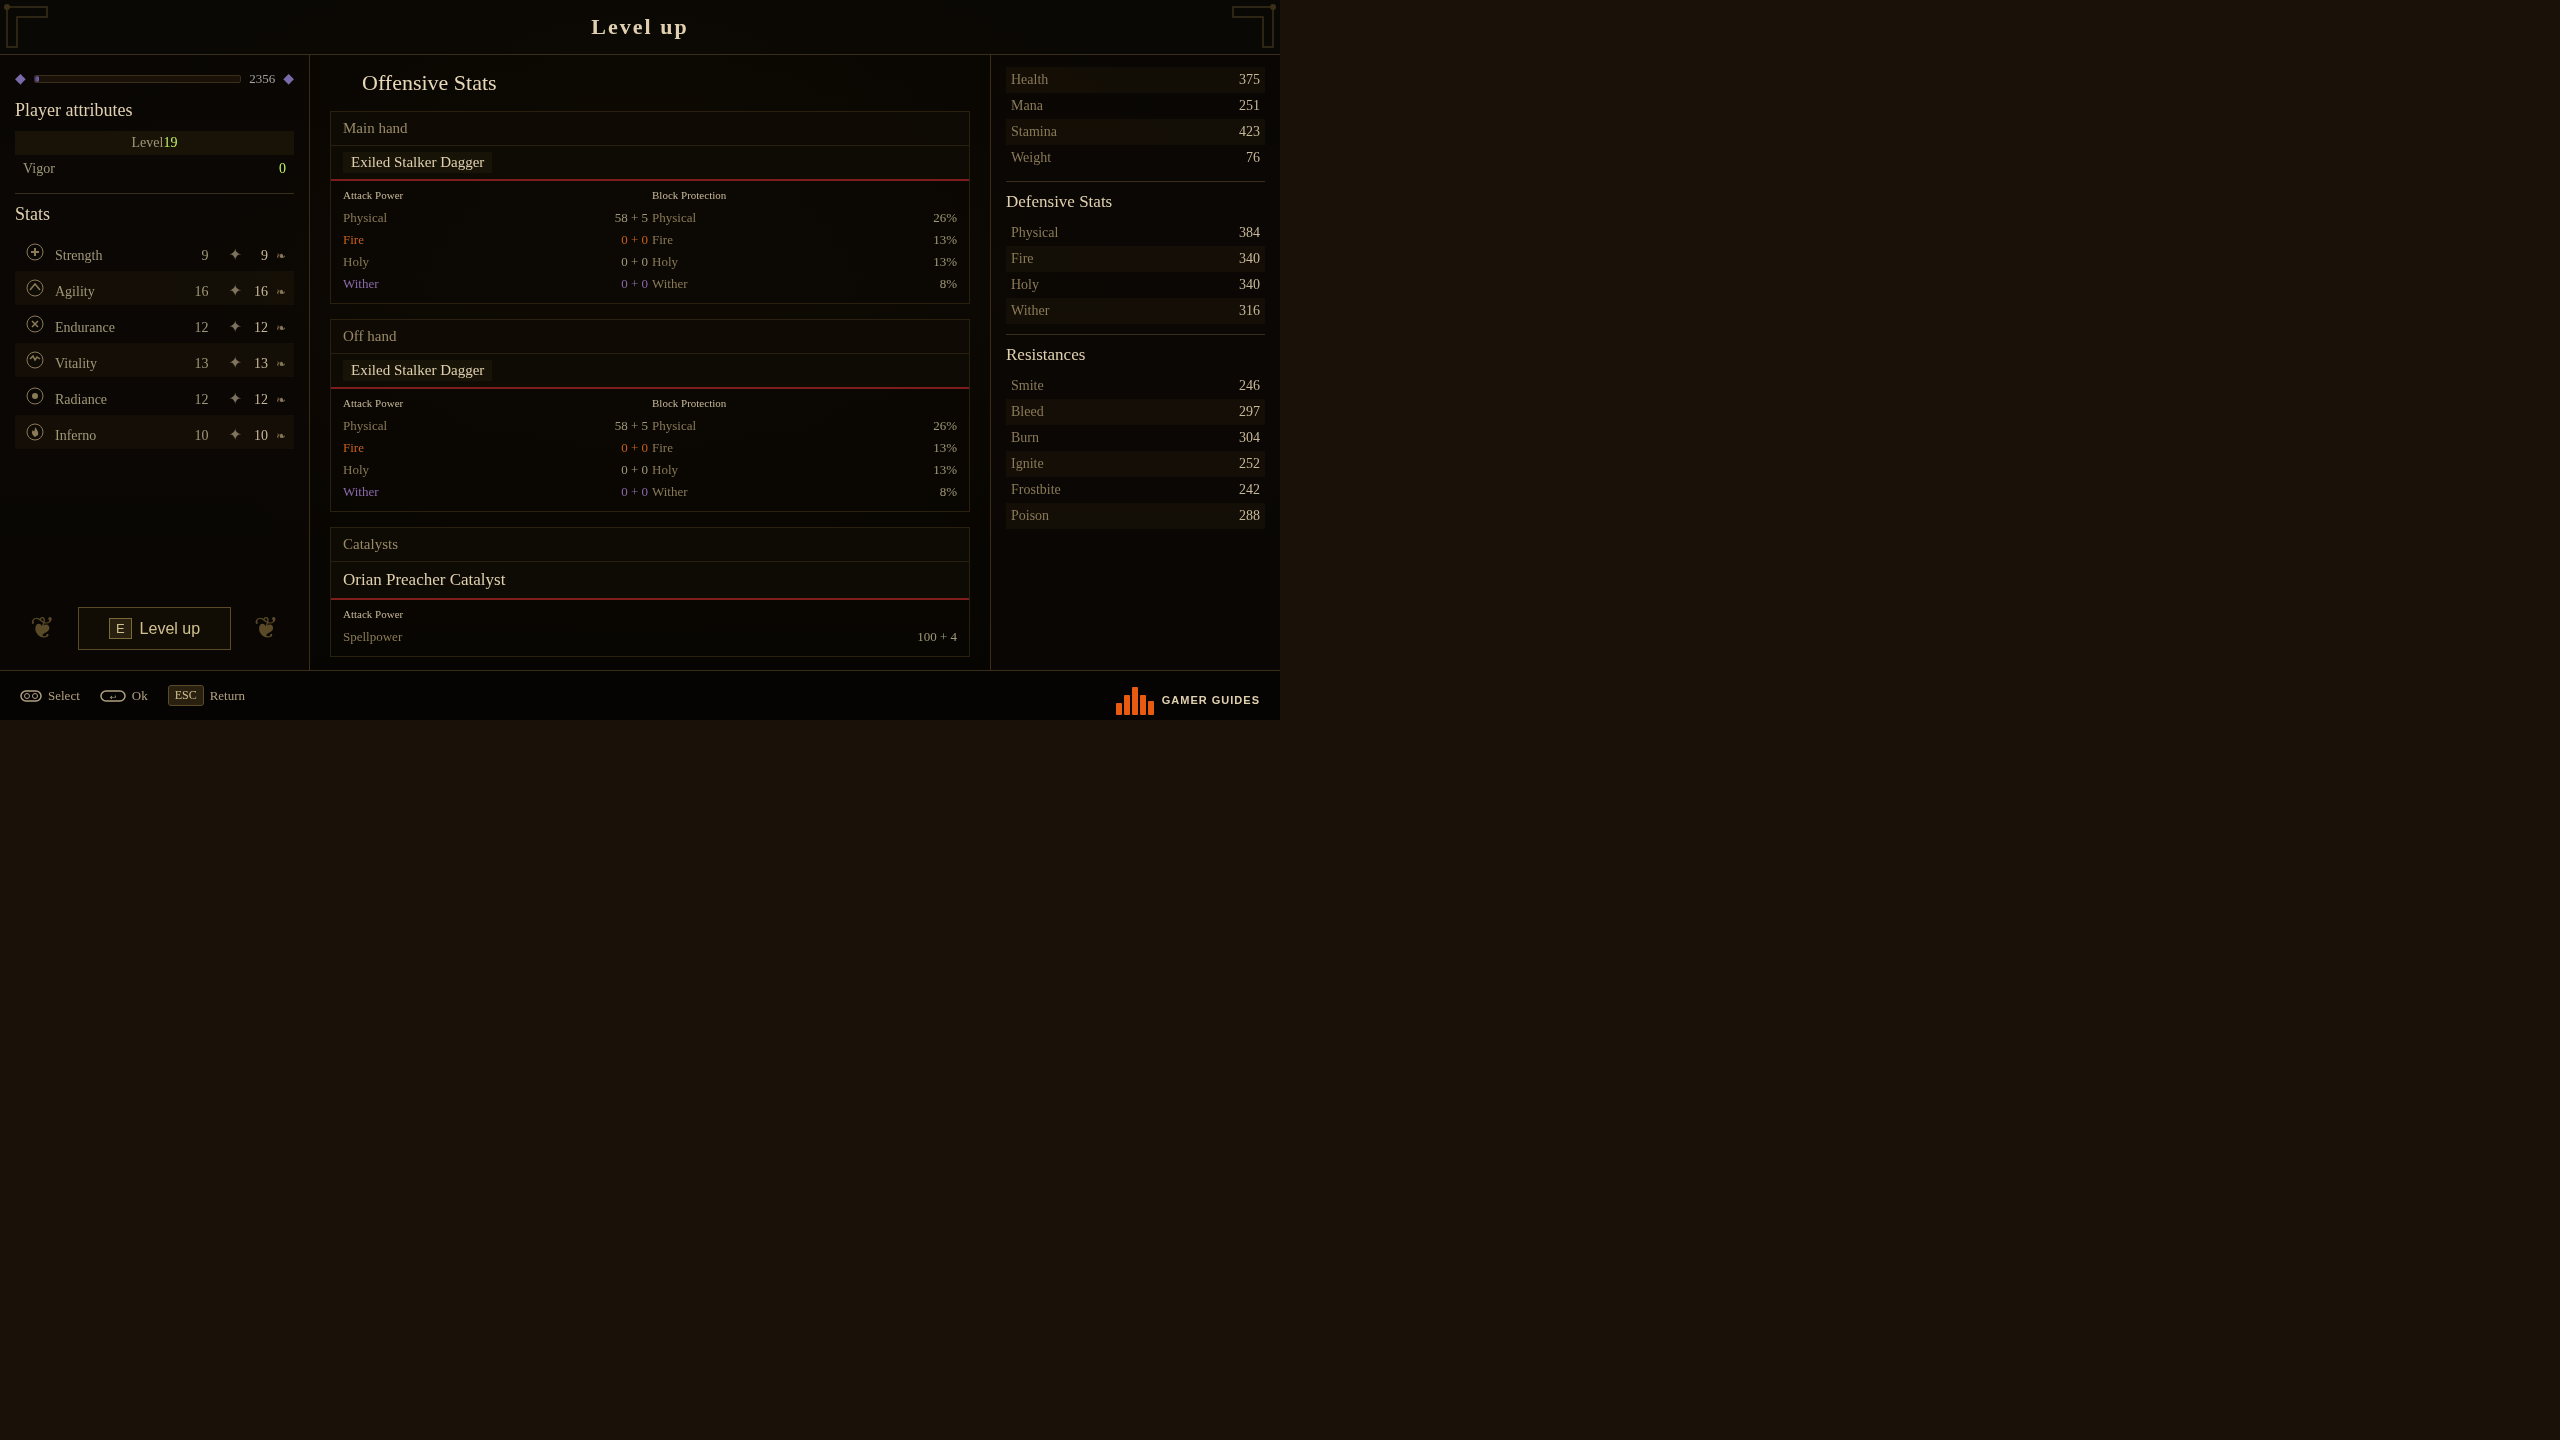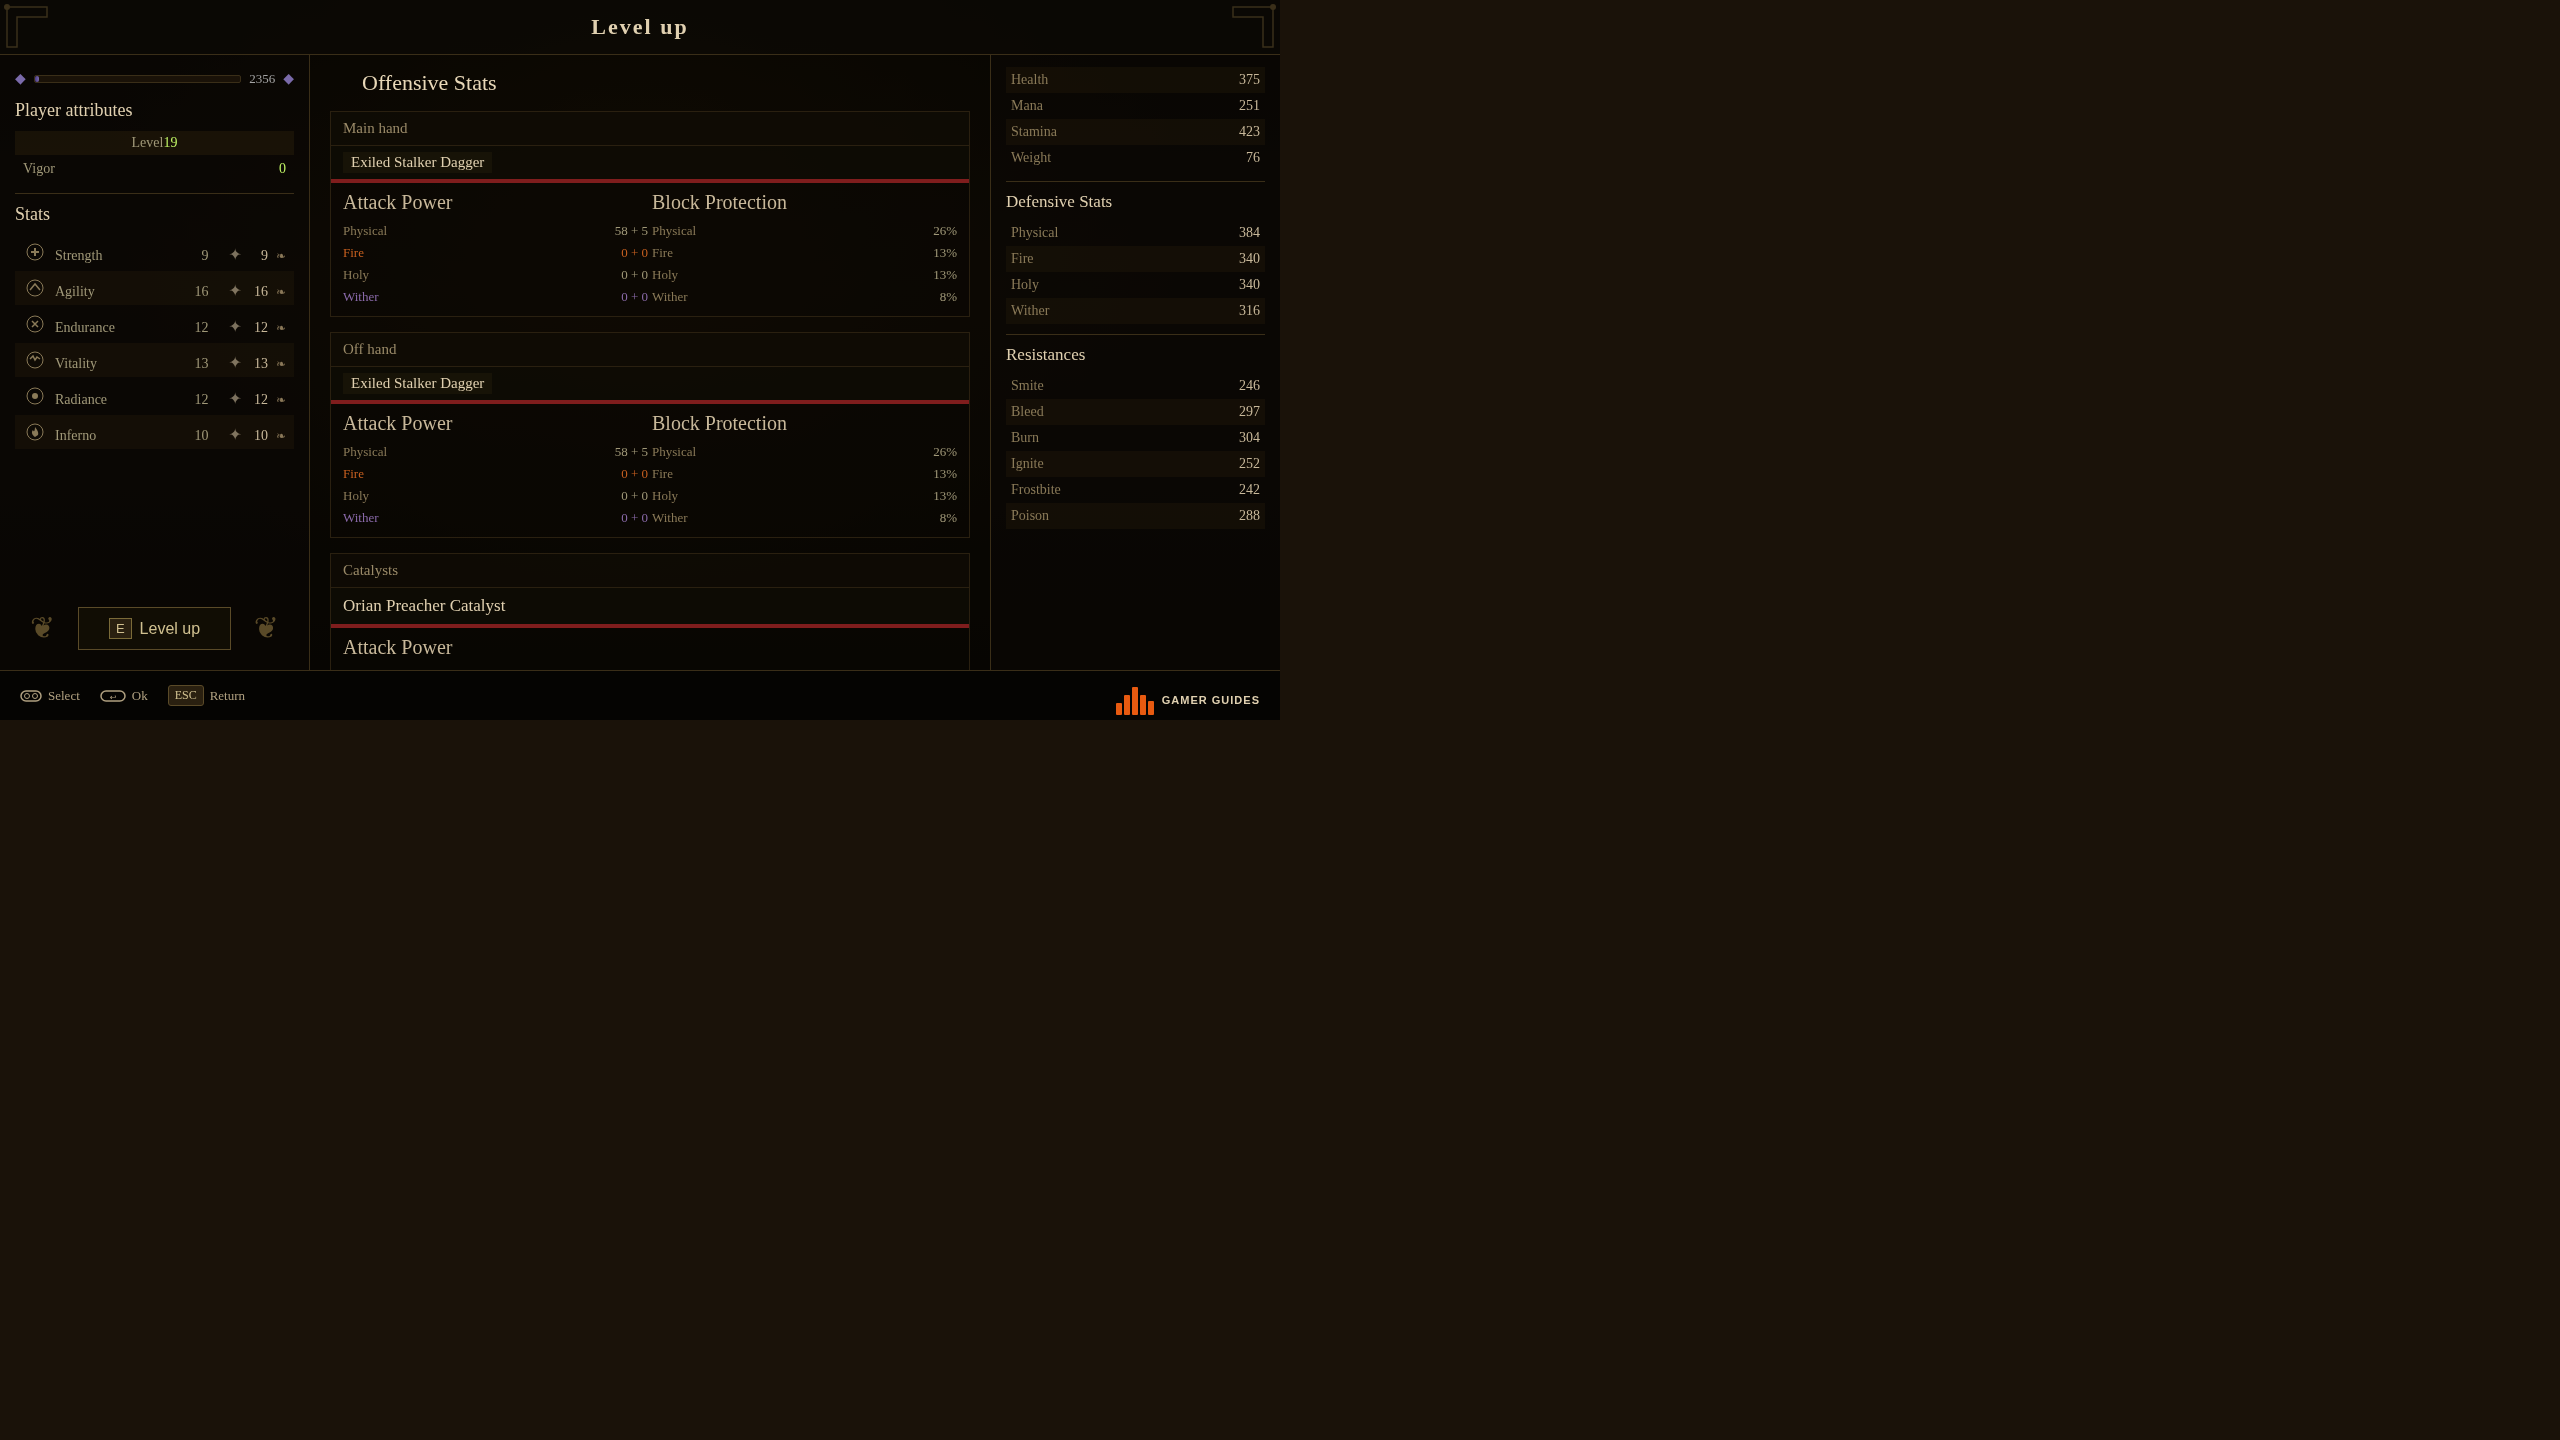--- a/index.html
+++ b/index.html
@@ -337,39 +337,39 @@
       color: #9a8a68;
       padding: 8px 12px;
       border-bottom: 1px solid #2a2010;
       background: rgba(20,15,5,0.5);
     }
 
     .weapon-name {
       font-size: 15px;
       color: #e0d0b0;
       padding: 6px 12px;
-      border-bottom: 4px solid #7f1d1d;
+      border-bottom: 2px solid #7f1d1d;
       background: rgba(15,12,5,0.8);
     }
 
     .weapon-name-inner {
       background: rgba(30,25,10,0.6);
       display: inline-block;
       padding: 2px 8px;
     }
 
     .stats-grid {
       display: grid;
       grid-template-columns: 1fr 1fr;
       padding: 8px 12px;
       gap: 4px;
     }
 
     .stats-col-title {
-      font-size: 20px;
+      font-size: 11px;
       color: #c8b89a;
       margin-bottom: 6px;
     }
 
     .stat-line {
       display: flex;
       justify-content: space-between;
       align-items: center;
       padding: 3px 0;
       font-size: 13px;

